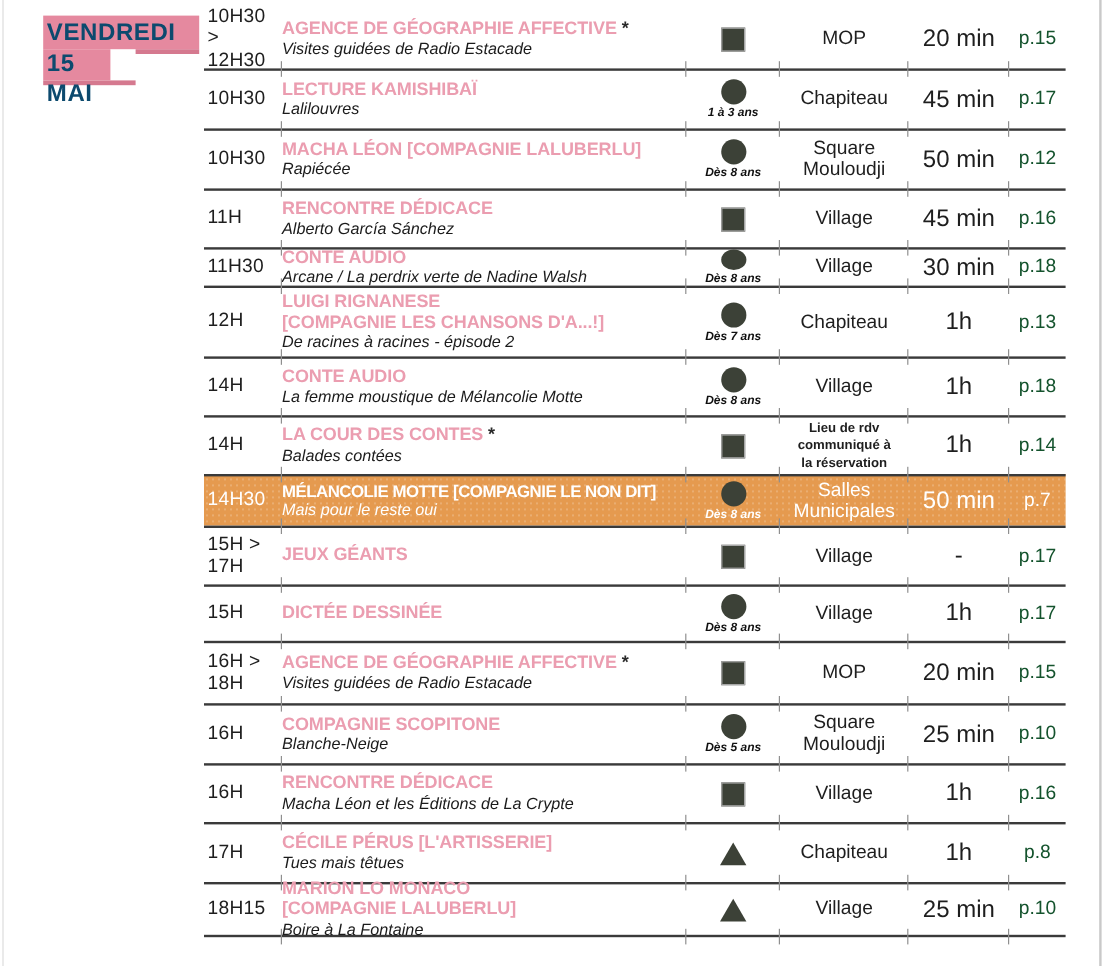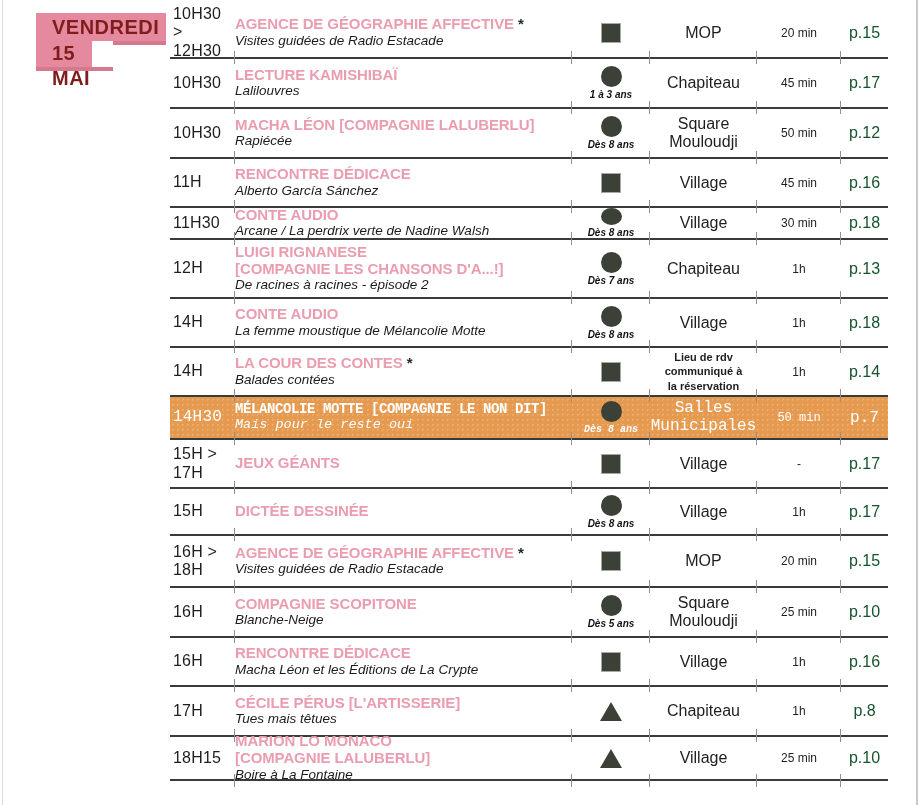--- a/index.html
+++ b/index.html
@@ -8,22 +8,22 @@
     background:#ffffff;
     font-family:"Liberation Sans", sans-serif;
     color:#1e1e1e;
   }
   .edge{position:absolute;top:0;bottom:0;}
   .edge.left{left:2px;width:1px;background:#dcdcdc;}
   .edge.right{left:916px;width:2px;background:#c9c9c9;}
 
   
   .badge-block{
-    position:absolute;background:var(--badge-pink,#e5899f);color:#7f1d1d;
-    font-weight:bold;letter-spacing:0.5px;box-sizing:border-box;padding-left:16px;
+    position:absolute;background:var(--badge-pink,#e5899f);color:#0c4a6e;
+    font-weight:bold;letter-spacing:0.5px;box-sizing:border-box;padding-left:3px;
   }
   .badge-line1{left:36px;top:13px;width:130px;height:28px;font-size:20px;line-height:28px;}
   .badge-line2{left:36px;top:41px;width:56px;height:26px;font-size:20px;line-height:25px;}
   .badge-shadow{position:absolute;background:var(--badge-pink-shadow,#d6798f);}
   .badge-shadow.s1{left:113px;top:41px;width:53px;height:4px;}
   .badge-shadow.s2{left:36px;top:67px;width:77px;height:4px;}
 
   
   .table{position:absolute;left:170px;top:8px;width:718px;}
   .row{
@@ -63,21 +63,21 @@
   .shape.circle{width:21px;height:21px;border-radius:50%;background:var(--icon-dark,#3c4137);}
   .shape.triangle{width:0;height:0;border-left:11px solid transparent;border-right:11px solid transparent;border-bottom:19px solid var(--icon-dark,#3c4137);background:none;}
   .age{font-size:10px;font-style:italic;font-weight:bold;line-height:1.1;margin-top:2px;color:#111;}
   .age:empty{display:none;}
 
   .cell.location{width:107px;align-items:center;text-align:center;}
   .cell.location div{font-size:16px;line-height:1.12;color:#1e1e1e;}
   .cell.location div:empty{display:none;}
   .cell.location.note div{font-size:11px;font-weight:bold;line-height:1.3;}
 
-  .cell.duration{width:84px;align-items:center;font-size:12px;color:#1e1e1e;}
+  .cell.duration{width:84px;align-items:center;font-size:20px;color:#1e1e1e;}
   .cell.pageref{width:47px;align-items:center;font-size:16px;color:#14532d;}
 
   
   .row.highlight{
     background-color:var(--highlight-orange,#e59a4f);
     background-image:radial-gradient(rgba(255,255,255,0.20) 1px, rgba(255,255,255,0) 1px);
     background-size:5px 5px;
   }
   .row.highlight .time-line,
   .row.highlight .subtitle,
@@ -262,21 +262,21 @@
 
     </div>
     <div class="cell location note">
       <div>Lieu de rdv</div>
       <div>communiqué à</div>
       <div>la réservation</div>
     </div>
     <div class="cell duration">1h</div>
     <div class="cell pageref">p.14</div>
   </div>
-    <div class="row highlight" style="height: 43px; font-family: Liberation Mono, monospace;">
+    <div class="row highlight" style="height: 43px;">
     <div class="cell time">
       <div class="time-line">14H30</div>
 
     </div>
     <div class="cell title">
       <div class="title-line"><span>MÉLANCOLIE MOTTE [COMPAGNIE LE NON DIT]</span><span class="star"></span></div>
 
       <div class="subtitle">Mais pour le reste oui</div>
     </div>
     <div class="cell icon">

